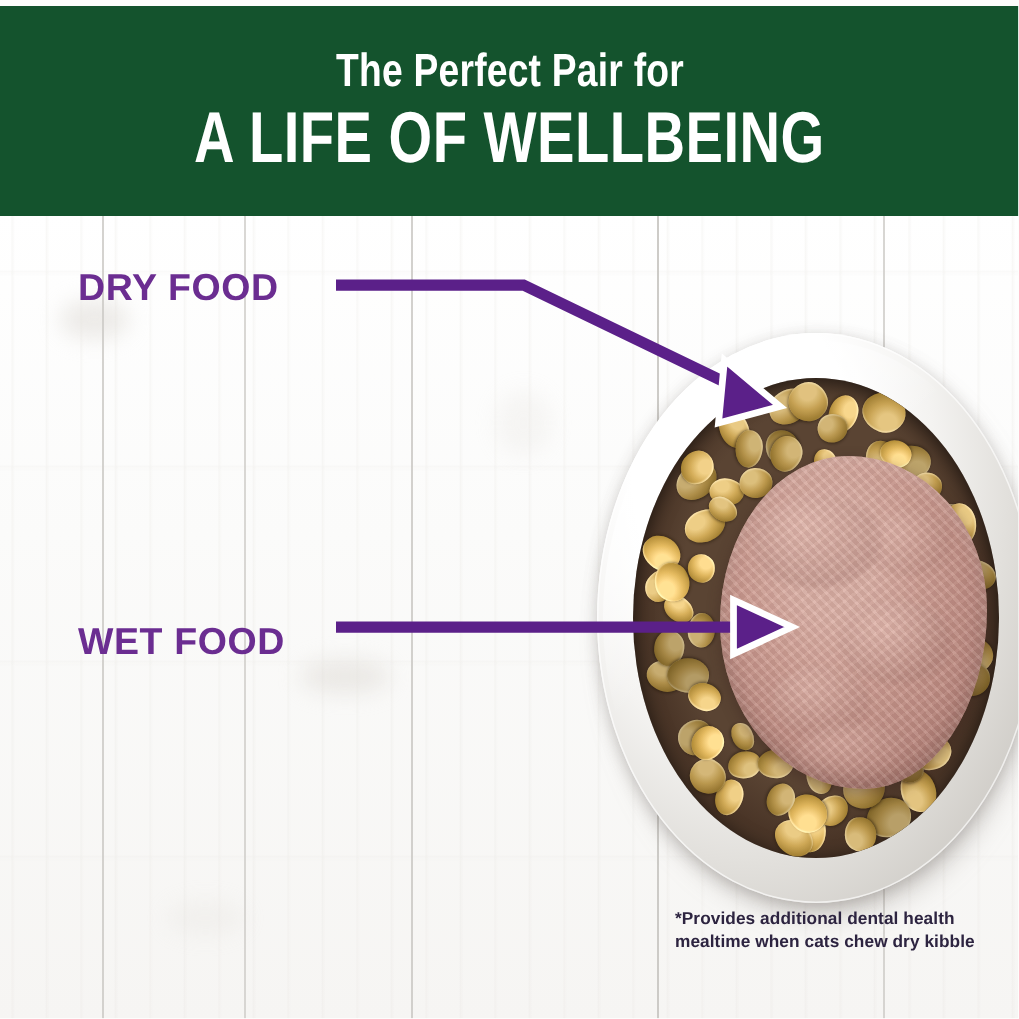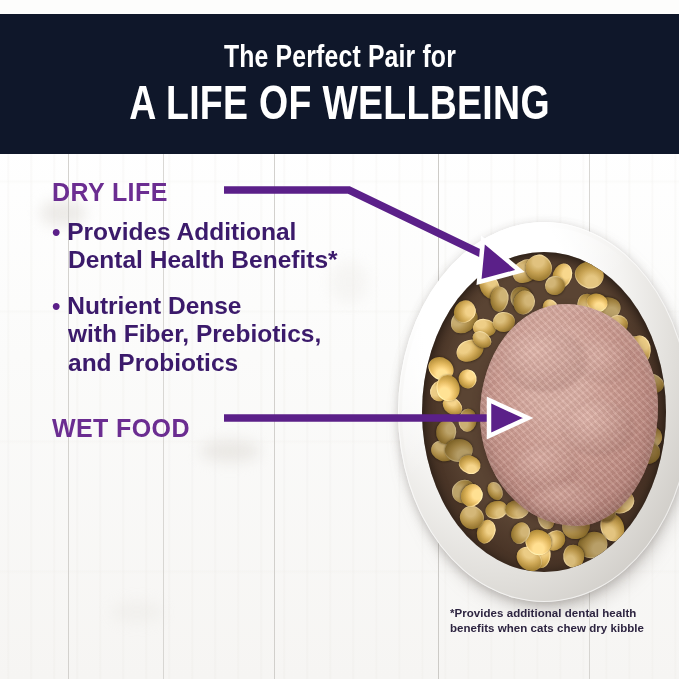--- a/index.html
+++ b/index.html
@@ -38,22 +38,22 @@
         rgba(240,238,234,0) 0px,
         rgba(240,238,234,0) 40px,
         rgba(233,231,227,.35) 41px,
         rgba(240,238,234,0) 44px,
         rgba(240,238,234,0) 130px);
   }
   .smudge{position:absolute;border-radius:50%;filter:blur(7px);background:rgba(222,219,213,.55);}
 
   
   .header{
-    position:absolute;left:0;top:14px;width:679px;height:140px;
-    background:#0f172a;
+    position:absolute;left:0;top:4px;width:679px;height:140px;
+    background:#14532d;
     display:flex;flex-direction:column;align-items:center;justify-content:center;
     overflow:hidden;
   }
   .hdr-line1{
     color:#ffffff;
     font-family:"Liberation Sans Narrow","Liberation Sans",sans-serif;
     font-weight:700;font-size:31px;line-height:1;
     letter-spacing:.2px;
     transform:scaleX(.80);transform-origin:center;
     white-space:nowrap;
@@ -254,39 +254,26 @@
     </g>
 
     <g>
       <path d="M224,418 L495,418" fill="none" stroke="#5b2089" stroke-width="7.5" stroke-linecap="butt"></path>
       <polygon points="489,400 528,418 489,436" fill="#5b2089" stroke="#ffffff" stroke-width="4.5" stroke-linejoin="miter"></polygon>
     </g>
   </svg>
 
   <div class="copy">
 
-    <div class="sec-head" style="left:52px;top:40px;">DRY LIFE</div>
-
-    <div class="bullets" style="top:78px;">
-      <div class="bul">
-        <span class="dot">•</span>
-        <span>Provides Additional</span><br>
-        <span>Dental Health Benefits*</span>
-      </div>
-      <div class="bul">
-        <span class="dot">•</span>
-        <span>Nutrient Dense</span><br>
-        <span>with Fiber, Prebiotics,</span><br>
-        <span>and Probiotics</span>
-      </div>
-    </div>
+    <div class="sec-head" style="left:52px;top:40px;">DRY FOOD</div>
+
 
     <div class="sec-head" style="left:52px;top:276px;">WET FOOD</div>
 
 
   </div>
 
   <div class="footnote">
     <span>*Provides additional dental health</span><br>
-    <span>benefits when cats chew dry kibble</span>
+    <span>mealtime when cats chew dry kibble</span>
   </div>
 
 </div>
 
 </body></html>

